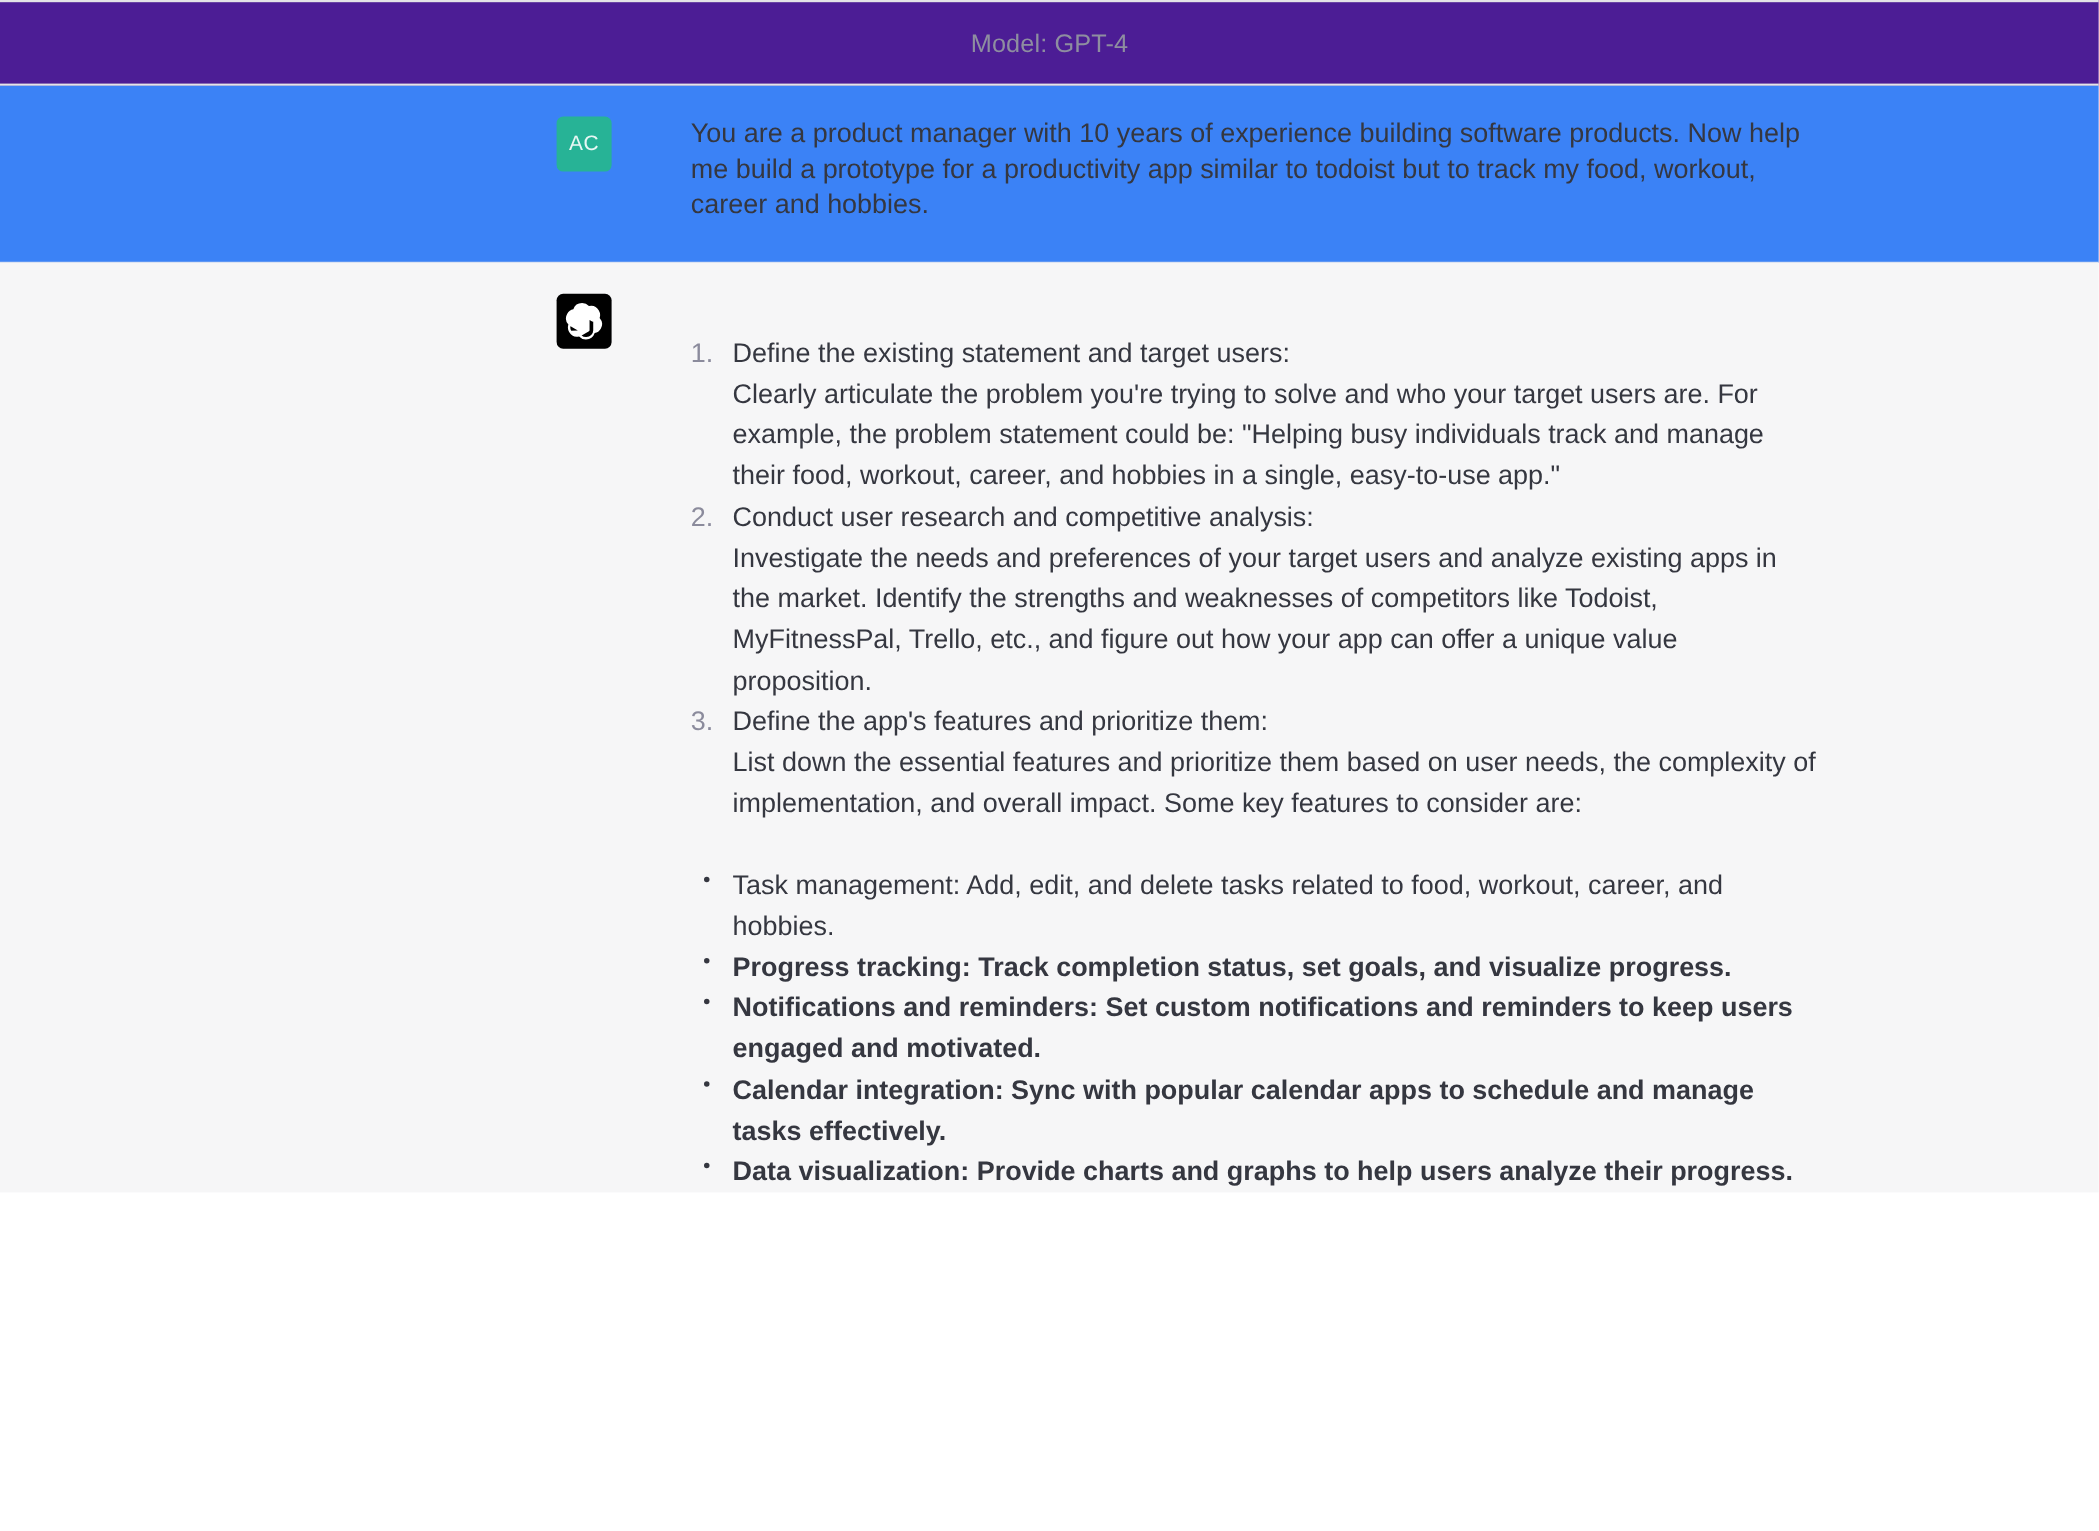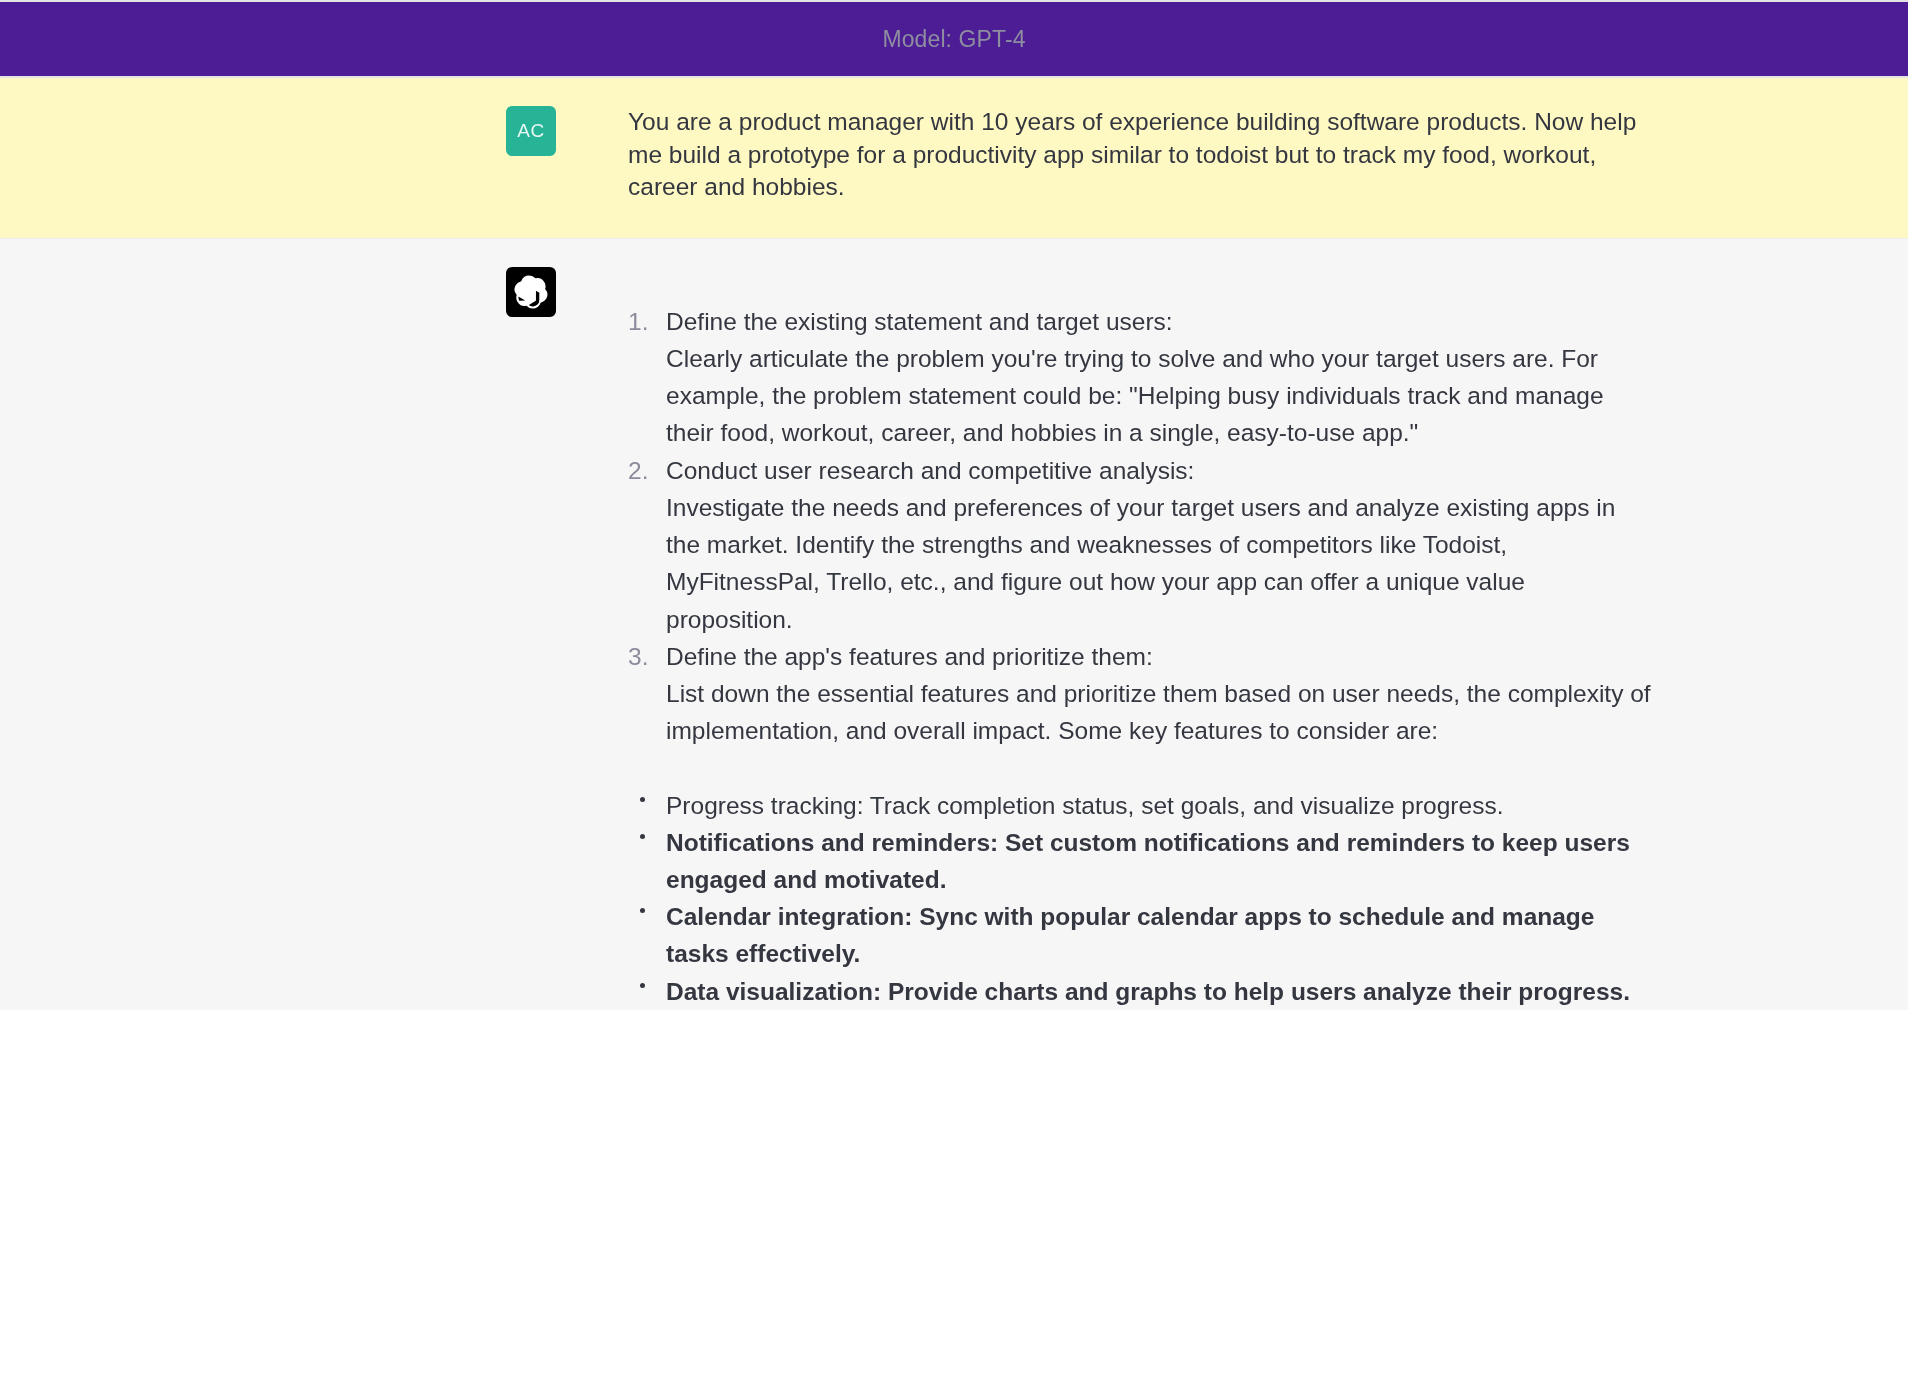--- a/index.html
+++ b/index.html
@@ -32,21 +32,21 @@
     color: #8e8ea0;
     letter-spacing: 0.1px;
   }
 
   
   .msg-row {
     width: 100%;
     box-sizing: border-box;
   }
   .msg-row.user {
-    background: #fef9c3;
+    background: #3b82f6;
     border-bottom: 1px solid #ececf1;
   }
   .msg-row.assistant {
     background: #f6f6f7;
   }
   .msg-inner {
     display: flex;
     max-width: 1420px;
     margin: 0 auto;
     padding: 33px 0 33px 0;
@@ -201,20 +201,21 @@
           <span class="step-title">Conduct user research and competitive analysis:</span>
           <span class="step-detail">Investigate the needs and preferences of your target users and analyze existing apps in the market. Identify the strengths and weaknesses of competitors like Todoist, MyFitnessPal, Trello, etc., and figure out how your app can offer a unique value proposition.</span>
         </li>
         <li>
           <span class="step-title">Define the app's features and prioritize them:</span>
           <span class="step-detail">List down the essential features and prioritize them based on user needs, the complexity of implementation, and overall impact. Some key features to consider are:</span>
         </li>
       </ol>
 
       <ul class="features">
+        <li>Task management: Add, edit, and delete tasks related to food, workout, career, and hobbies.</li>
         <li>Progress tracking: Track completion status, set goals, and visualize progress.</li>
         <li>Notifications and reminders: Set custom notifications and reminders to keep users engaged and motivated.</li>
         <li>Calendar integration: Sync with popular calendar apps to schedule and manage tasks effectively.</li>
         <li>Data visualization: Provide charts and graphs to help users analyze their progress.</li>
       </ul>
     </div>
   </div>
 </div>
 
 </body></html>

